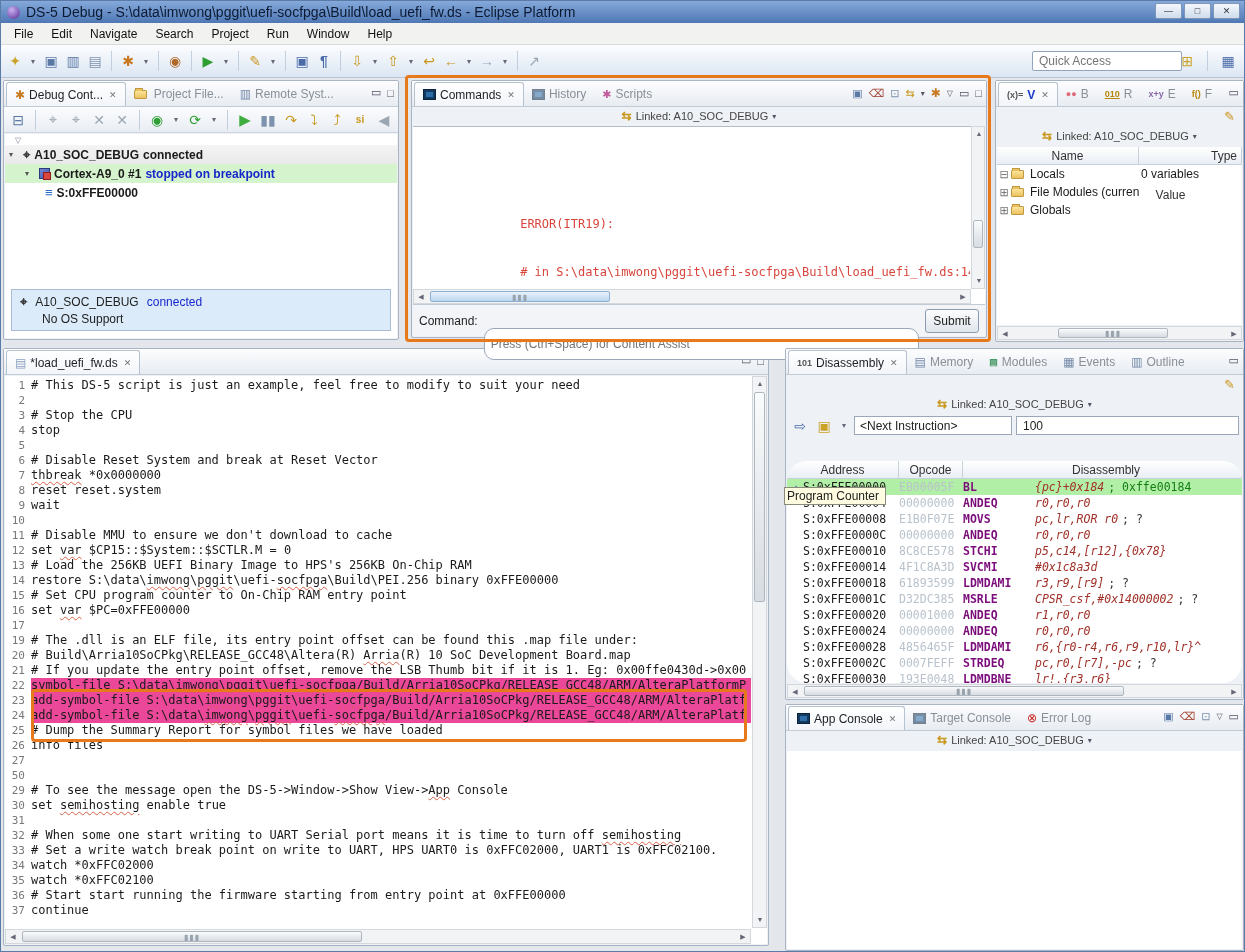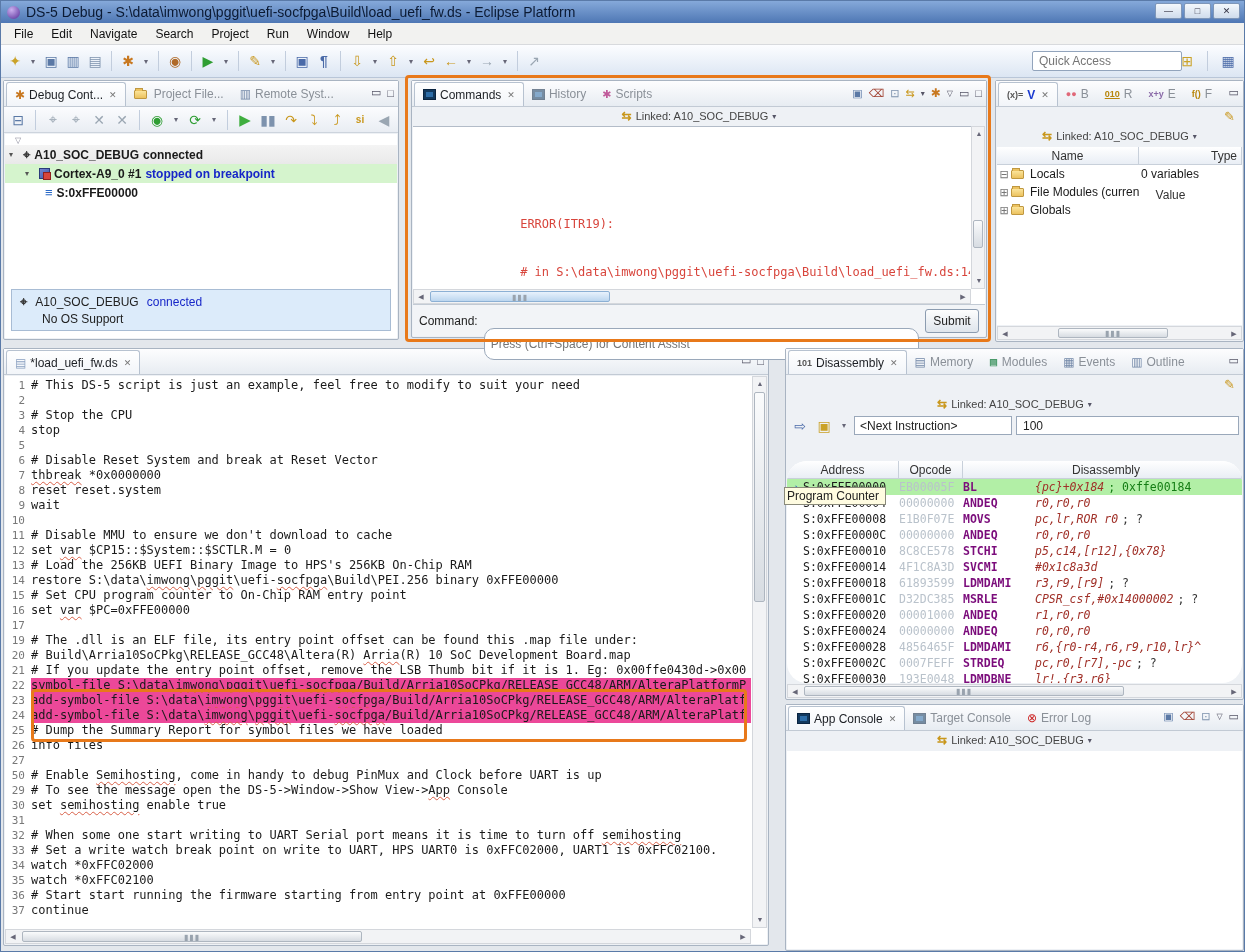--- a/index.html
+++ b/index.html
@@ -428,21 +428,20 @@
           <div class="ed-line">
             <span class="ln">26</span>
             <span class="lt">info files</span>
           </div>
           <div class="ed-line">
             <span class="ln">27</span>
             <span class="lt"></span>
           </div>
           <div class="ed-line">
             <span class="ln">50</span>
-            <span class="lt"># Enable <span class="sq">Semihosting</span>, come in handy to debug PinMux and Clock before UART is up</span>
           </div>
           <div class="ed-line">
             <span class="ln">29</span>
             <span class="lt"># To see the message open the DS-5-&gt;Window-&gt;Show View-&gt;<span class="sq">App</span> Console</span>
           </div>
           <div class="ed-line">
             <span class="ln">30</span>
             <span class="lt">set <span class="sq">semihosting</span> enable true</span>
           </div>
           <div class="ed-line">

